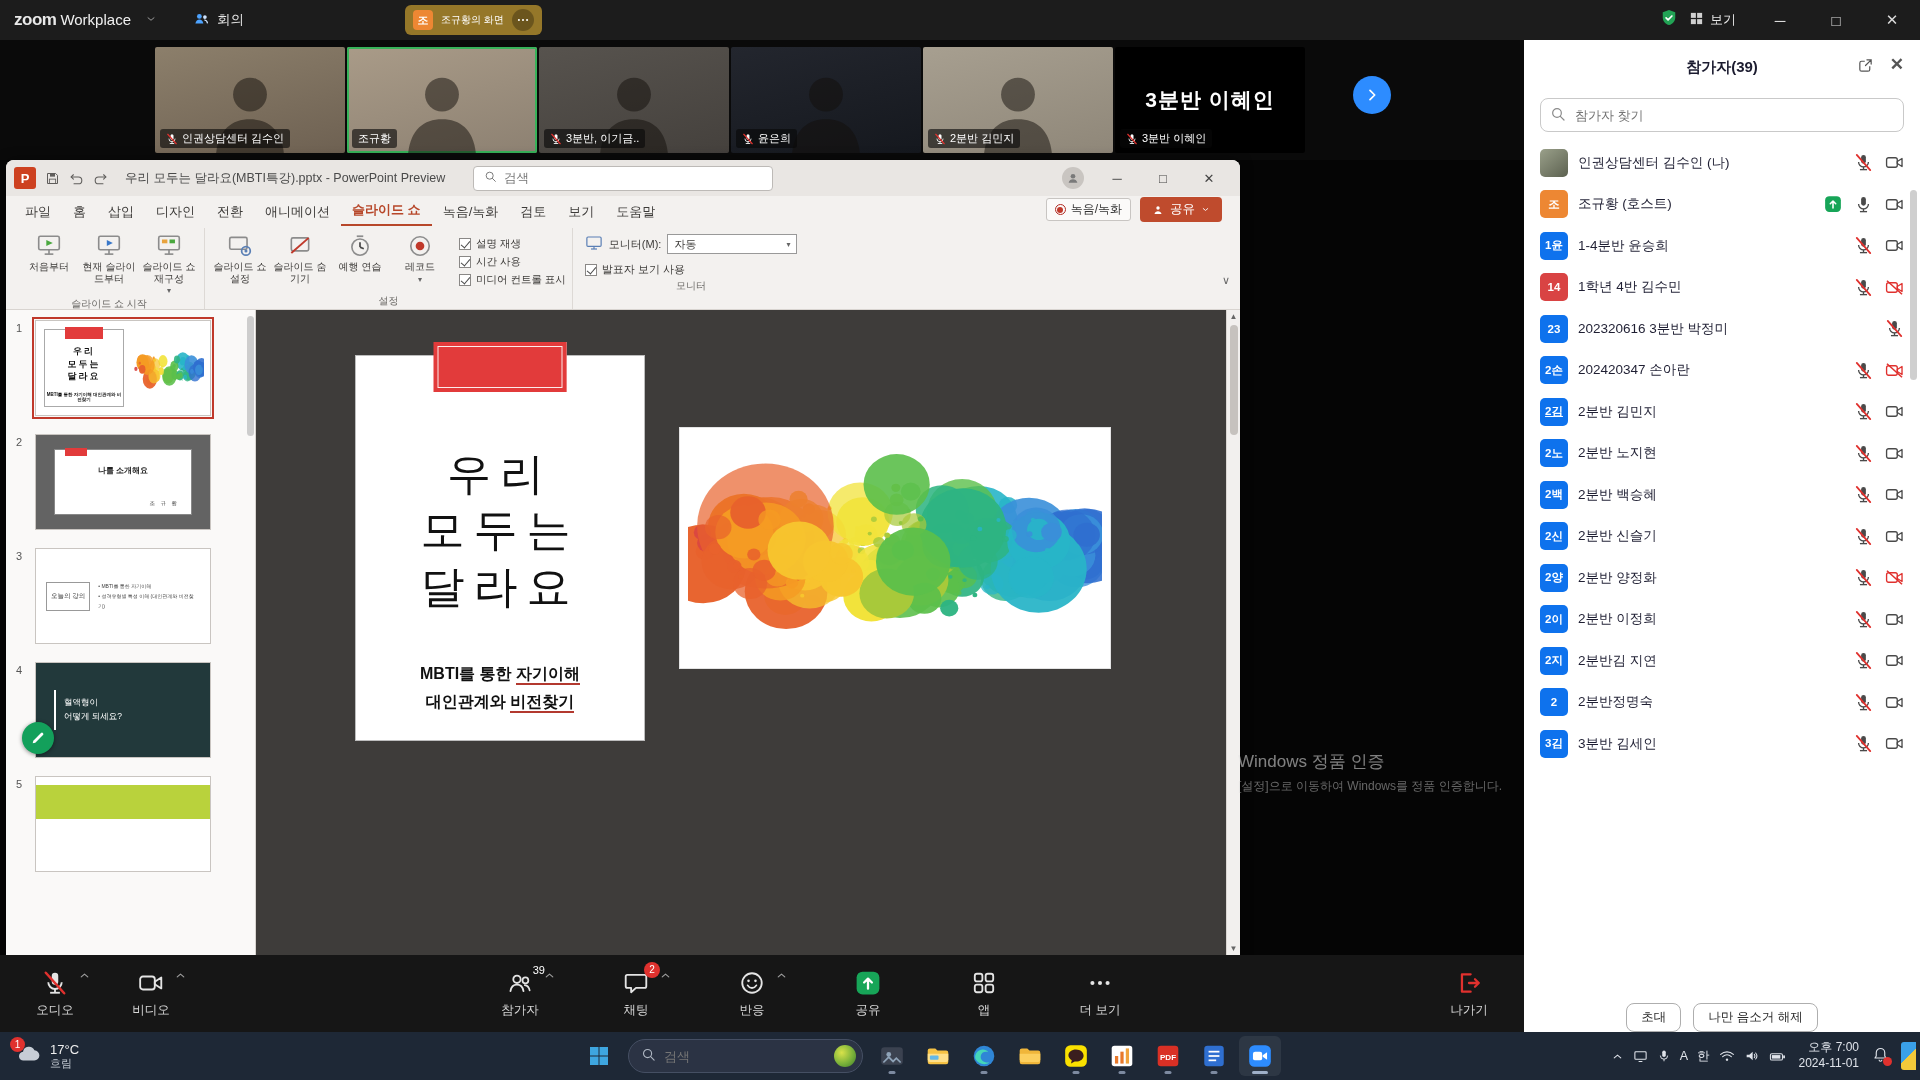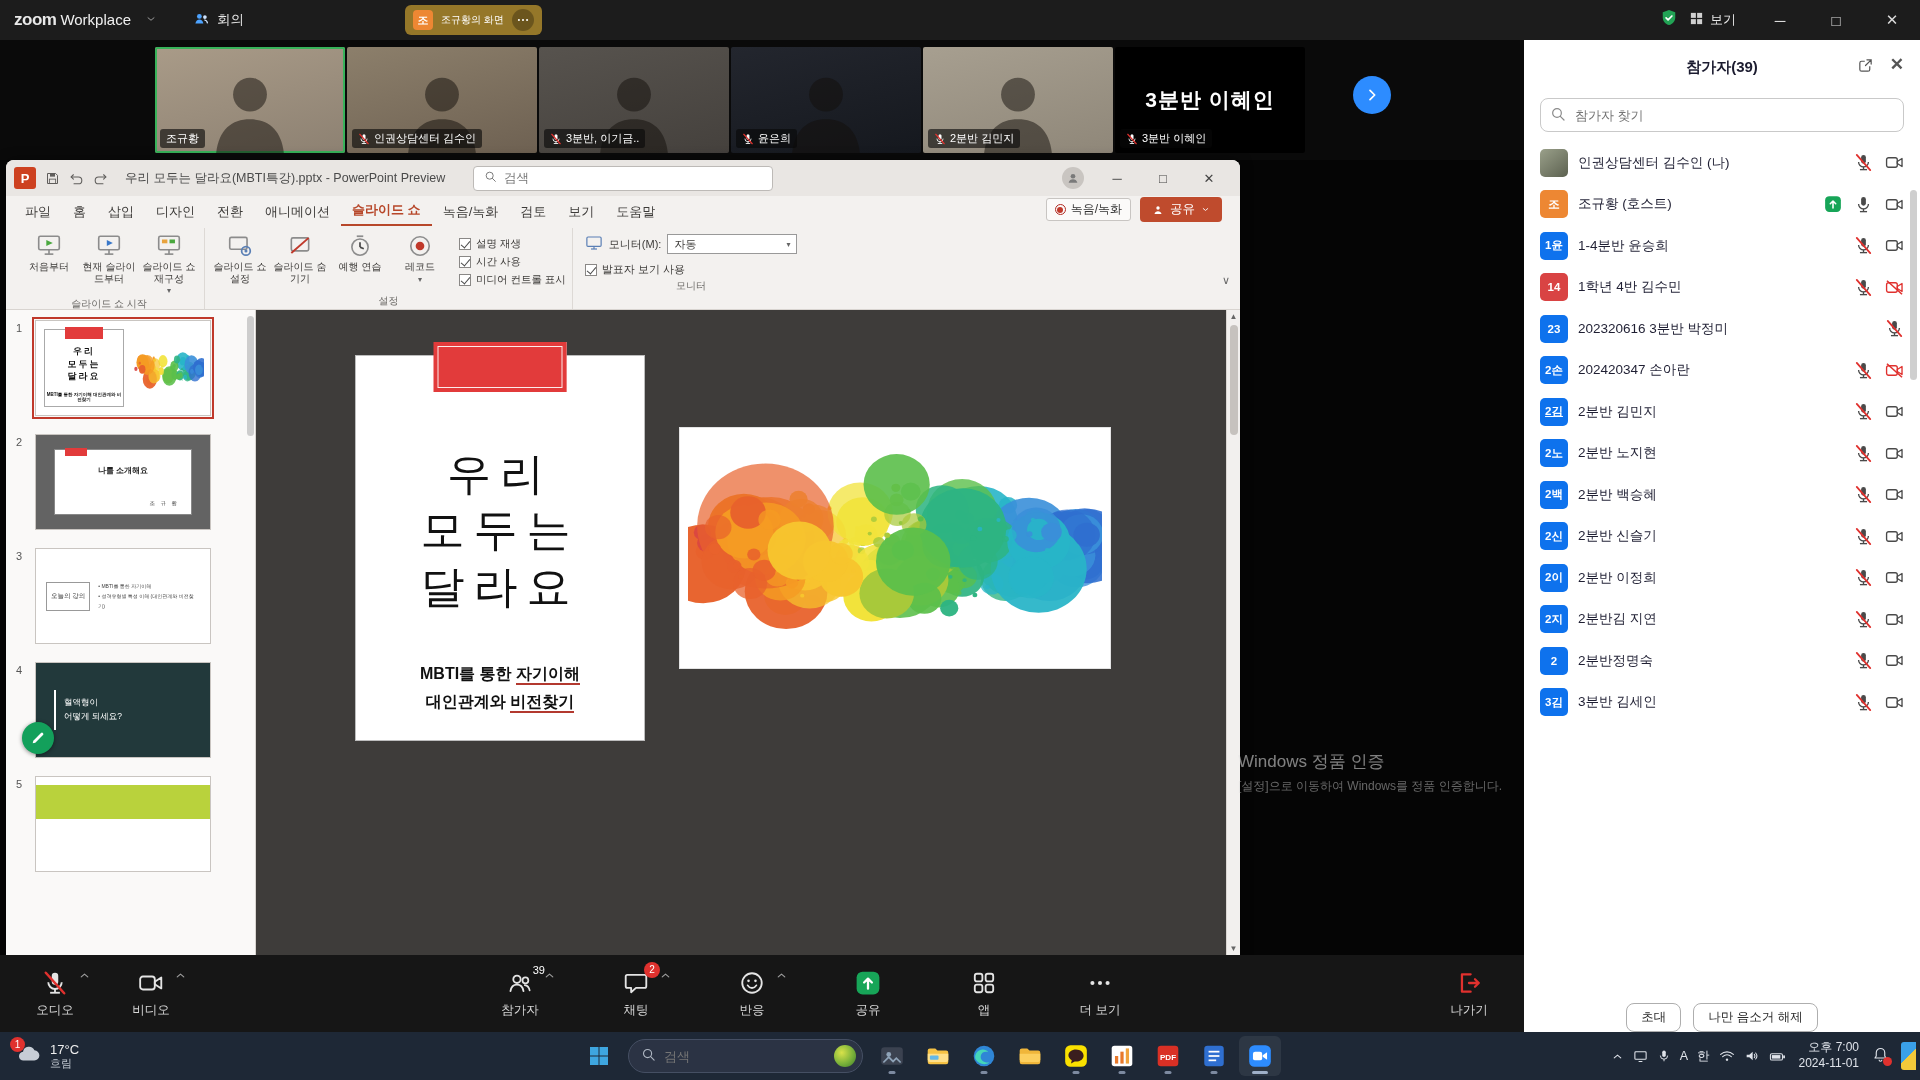--- a/index.html
+++ b/index.html
@@ -225,45 +225,45 @@
         <span>보기</span>
       </div>
       <div class="wbtn">─</div>
       <div class="wbtn">□</div>
       <div class="wbtn">✕</div>
     </div>
   </header>
 
   <div class="vstrip">
     <div class="tiles" id="tiles">
-        <div class="vtile active" style="background: linear-gradient(165deg, rgb(169, 155, 136) 0%, rgb(141, 129, 114) 100%);">
-          <svg class="sil" viewBox="0 0 100 70">
-            <circle cx="50" cy="25" r="13" fill="rgba(18,14,10,.5)"></circle>
-            <path d="M24 70c2-18 12-26 26-26s24 8 26 26z" fill="rgba(18,14,10,.5)"></path>
-          </svg>
-          <div class="vname">
-            <span>조규황</span>
-          </div>
-        </div>
         <div class="vtile" style="background: linear-gradient(165deg, rgb(140, 127, 107) 0%, rgb(110, 97, 82) 100%);">
           <svg class="sil" viewBox="0 0 100 70">
             <circle cx="50" cy="25" r="13" fill="rgba(18,14,10,.5)"></circle>
             <path d="M24 70c2-18 12-26 26-26s24 8 26 26z" fill="rgba(18,14,10,.5)"></path>
           </svg>
           <div class="vname">
             <span style="display:flex">
               <svg width="12" height="12" viewBox="0 0 24 24" fill="none">
                 <rect x="9" y="2.5" width="6" height="11" rx="3" fill="#fff"></rect>
                 <path d="M5.8 11.3a6.2 6.2 0 0 0 12.4 0" stroke="#fff" stroke-width="1.7"></path>
                 <line x1="12" y1="17.5" x2="12" y2="21" stroke="#fff" stroke-width="1.7"></line>
                 <line x1="7.5" y1="21" x2="16.5" y2="21" stroke="#fff" stroke-width="1.7"></line>
                 <line x1="3.5" y1="2.5" x2="20.5" y2="21.5" stroke="#e0312e" stroke-width="2.3" stroke-linecap="round"></line>
               </svg>
             </span>
             <span>인권상담센터 김수인</span>
+          </div>
+        </div>
+        <div class="vtile active" style="background: linear-gradient(165deg, rgb(169, 155, 136) 0%, rgb(141, 129, 114) 100%);">
+          <svg class="sil" viewBox="0 0 100 70">
+            <circle cx="50" cy="25" r="13" fill="rgba(18,14,10,.5)"></circle>
+            <path d="M24 70c2-18 12-26 26-26s24 8 26 26z" fill="rgba(18,14,10,.5)"></path>
+          </svg>
+          <div class="vname">
+            <span>조규황</span>
           </div>
         </div>
         <div class="vtile" style="background: linear-gradient(165deg, rgb(87, 83, 78) 0%, rgb(69, 65, 61) 100%);">
           <svg class="sil" viewBox="0 0 100 70">
             <circle cx="50" cy="25" r="13" fill="rgba(18,14,10,.5)"></circle>
             <path d="M24 70c2-18 12-26 26-26s24 8 26 26z" fill="rgba(18,14,10,.5)"></path>
           </svg>
           <div class="vname">
             <span style="display:flex">
               <svg width="12" height="12" viewBox="0 0 24 24" fill="none">
@@ -1288,20 +1288,42 @@
             </span>
             <span style="display:flex">
               <svg width="19" height="19" viewBox="0 0 24 24" fill="none">
                 <rect x="2" y="6" width="13.5" height="12" rx="2.5" stroke="#4a4a4a" stroke-width="1.7"></rect>
                 <path d="M15.5 10.8L21.5 7v10l-6-3.8z" stroke="#4a4a4a" stroke-width="1.7" stroke-linejoin="round"></path>
               </svg>
             </span>
           </span>
         </div>
         <div class="prow">
+          <span class="pav" style="background: rgb(14, 114, 237);">2양</span>
+          <span class="pname">2분반 양정화</span>
+          <span class="picons">
+            <span style="display:flex">
+              <svg width="19" height="19" viewBox="0 0 24 24" fill="none">
+                <rect x="9" y="2.5" width="6" height="11" rx="3" fill="#4a4a4a"></rect>
+                <path d="M5.8 11.3a6.2 6.2 0 0 0 12.4 0" stroke="#4a4a4a" stroke-width="1.7"></path>
+                <line x1="12" y1="17.5" x2="12" y2="21" stroke="#4a4a4a" stroke-width="1.7"></line>
+                <line x1="7.5" y1="21" x2="16.5" y2="21" stroke="#4a4a4a" stroke-width="1.7"></line>
+                <line x1="3.5" y1="2.5" x2="20.5" y2="21.5" stroke="#e0312e" stroke-width="2.3" stroke-linecap="round"></line>
+              </svg>
+            </span>
+            <span style="display:flex">
+              <svg width="19" height="19" viewBox="0 0 24 24" fill="none">
+                <rect x="2" y="6" width="13.5" height="12" rx="2.5" stroke="#e0312e" stroke-width="1.7"></rect>
+                <path d="M15.5 10.8L21.5 7v10l-6-3.8z" stroke="#e0312e" stroke-width="1.7" stroke-linejoin="round"></path>
+                <line x1="2.5" y1="3.5" x2="21.5" y2="20.5" stroke="#e0312e" stroke-width="2"></line>
+              </svg>
+            </span>
+          </span>
+        </div>
+        <div class="prow">
           <span class="pav" style="background: rgb(14, 114, 237);">2이</span>
           <span class="pname">2분반 이정희</span>
           <span class="picons">
             <span style="display:flex">
               <svg width="19" height="19" viewBox="0 0 24 24" fill="none">
                 <rect x="9" y="2.5" width="6" height="11" rx="3" fill="#4a4a4a"></rect>
                 <path d="M5.8 11.3a6.2 6.2 0 0 0 12.4 0" stroke="#4a4a4a" stroke-width="1.7"></path>
                 <line x1="12" y1="17.5" x2="12" y2="21" stroke="#4a4a4a" stroke-width="1.7"></line>
                 <line x1="7.5" y1="21" x2="16.5" y2="21" stroke="#4a4a4a" stroke-width="1.7"></line>
                 <line x1="3.5" y1="2.5" x2="20.5" y2="21.5" stroke="#e0312e" stroke-width="2.3" stroke-linecap="round"></line>

